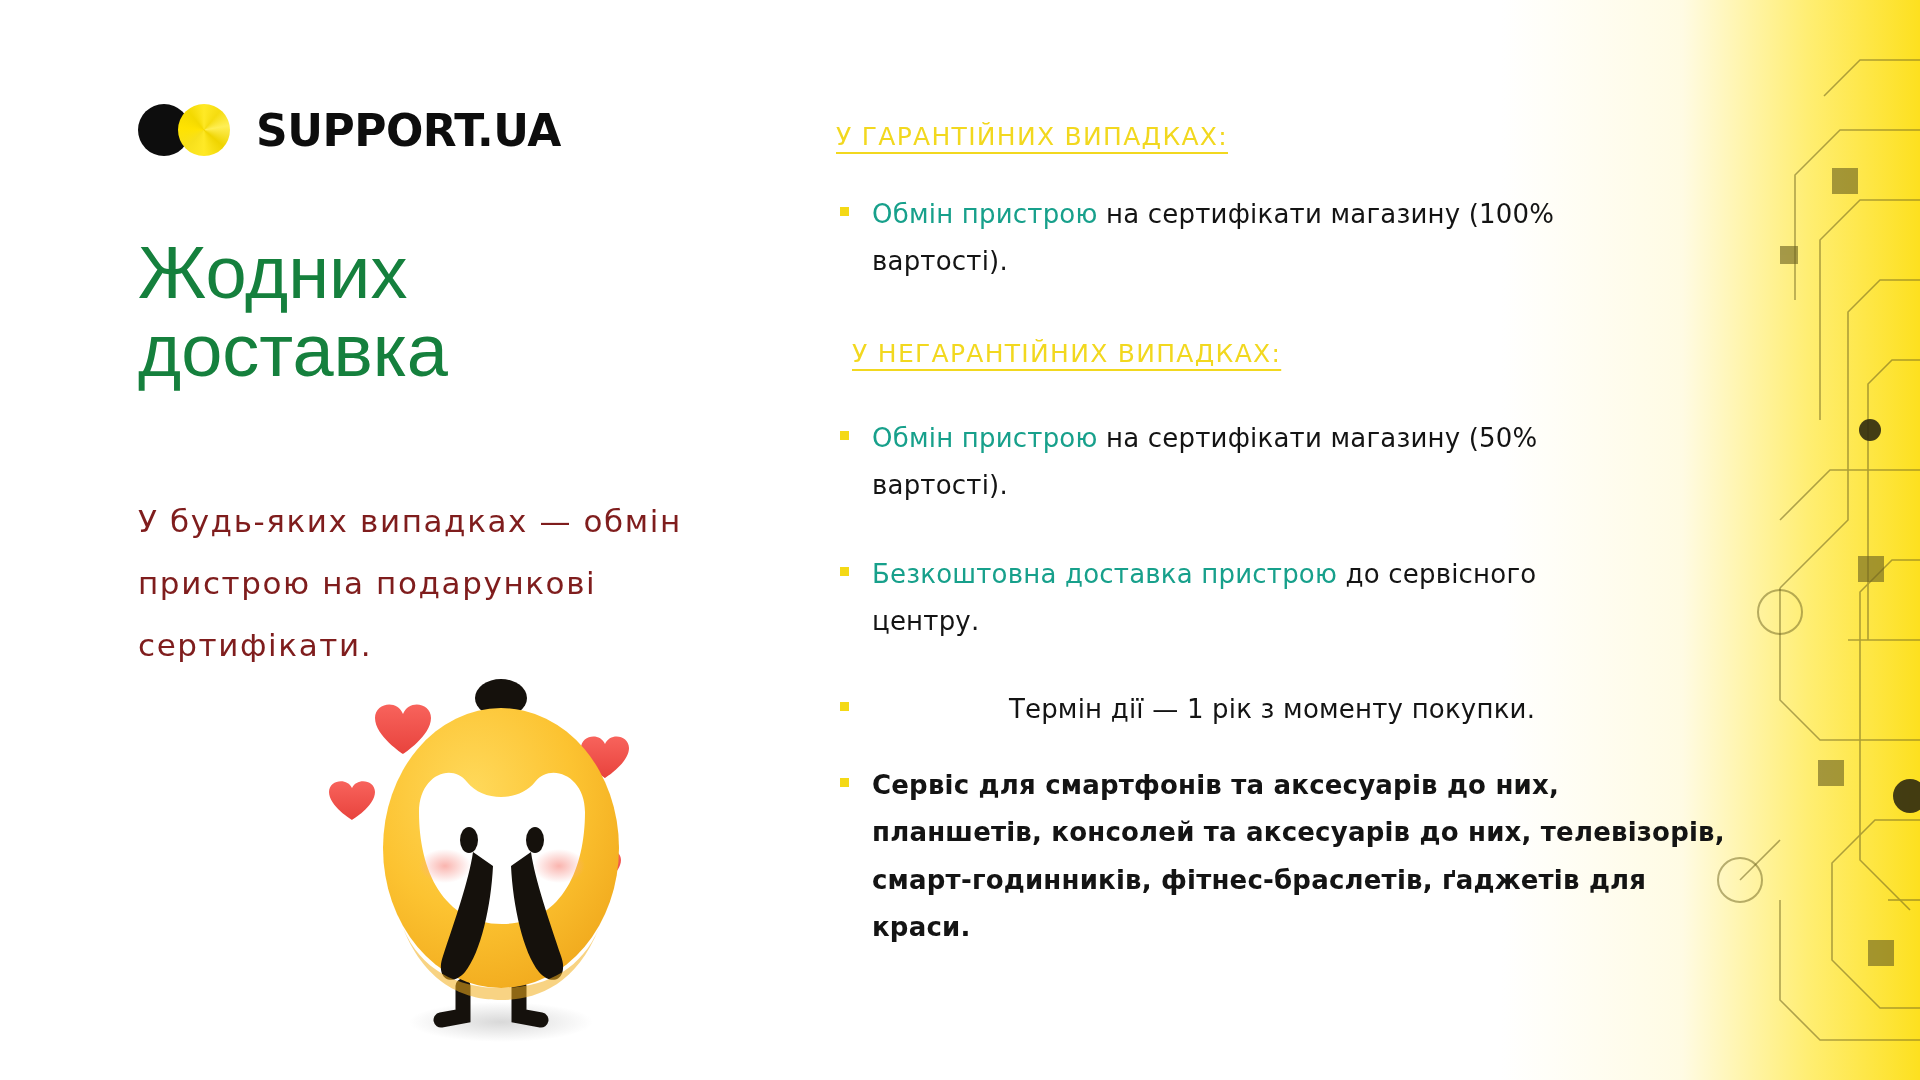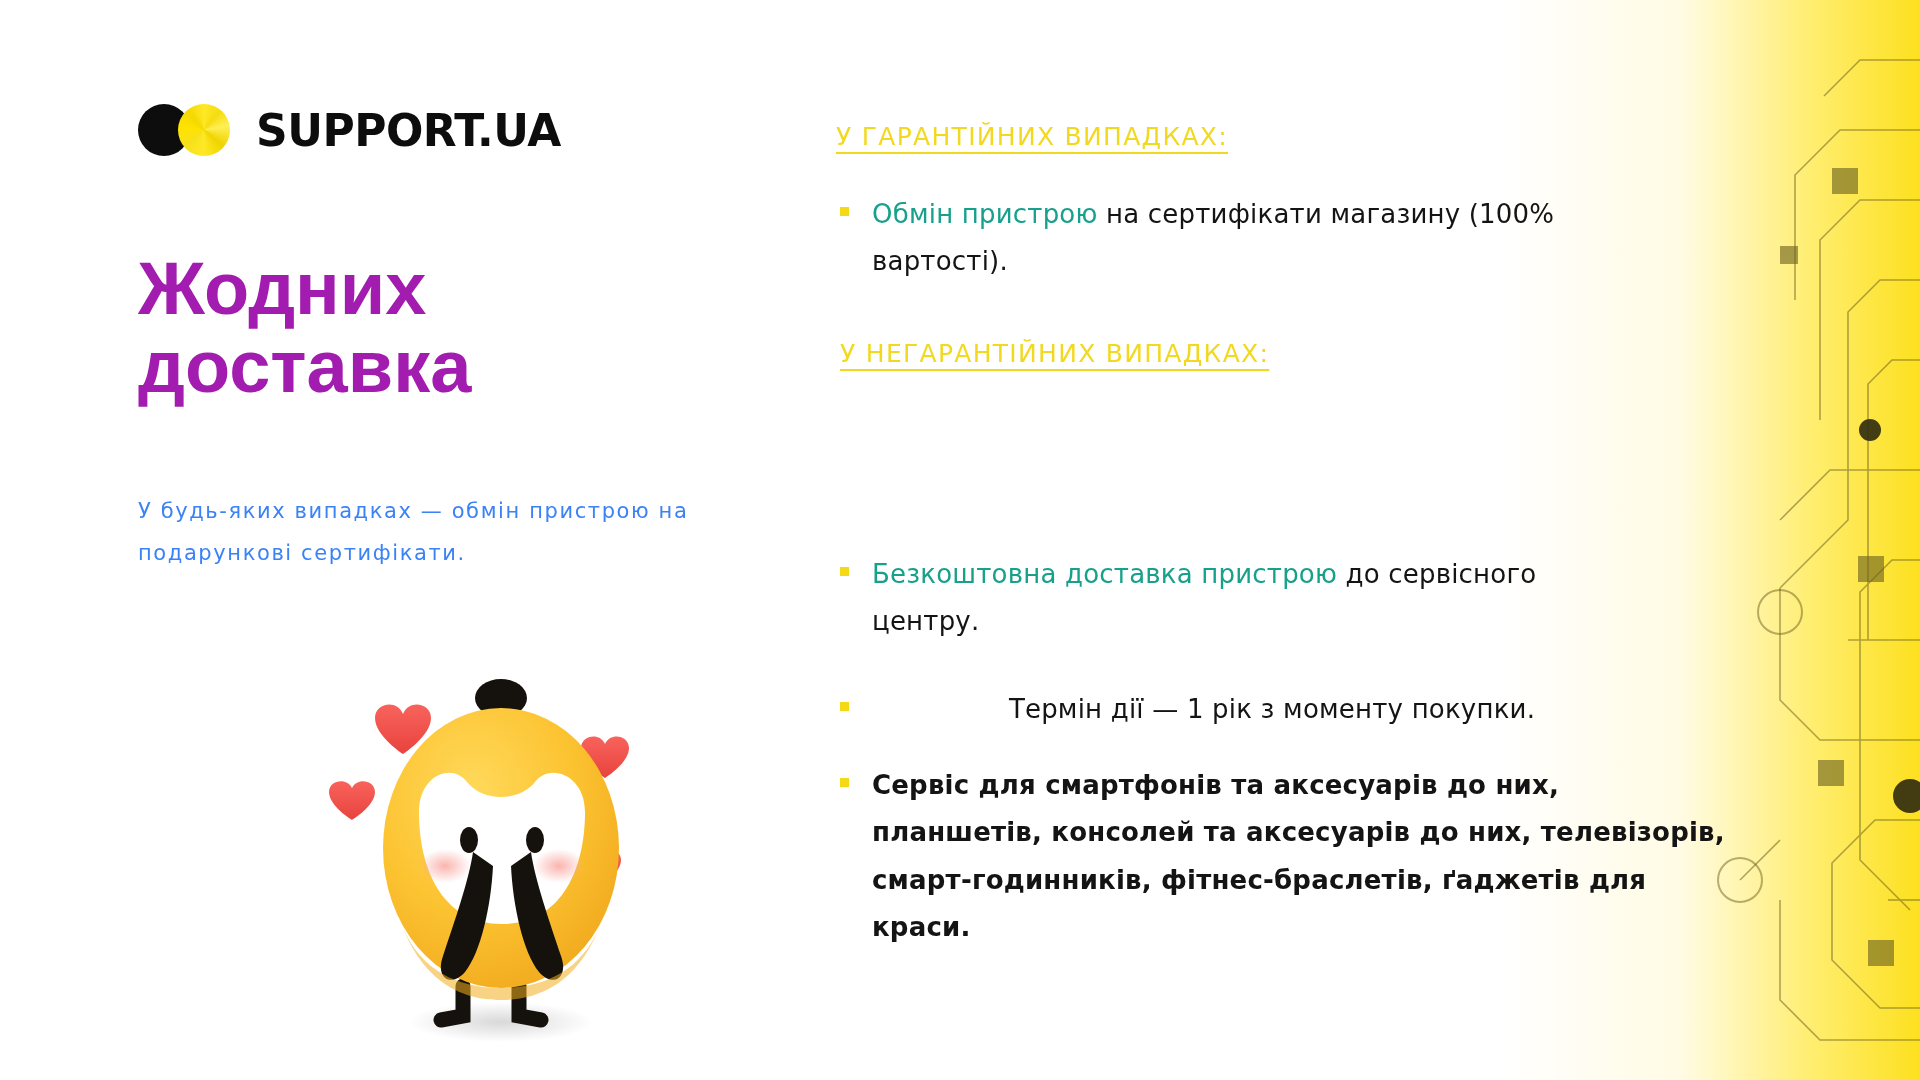--- a/index.html
+++ b/index.html
@@ -43,46 +43,46 @@
       conic-gradient(from 0deg,
         #ffe926 0deg,#f5dc10 40deg,#ffef55 80deg,#efd400 130deg,
         #ffe926 180deg,#f7e01c 225deg,#ffe301 275deg,#f3d900 320deg,#ffe926 360deg);
   }
   .logo-text{
     font-size:44px;font-weight:bold;color:#0d0d0d;letter-spacing:-0.5px;
     font-family:"DejaVu Sans","Liberation Sans",sans-serif;
   }
 
   .headline{
-    position:absolute;left:0px;top:250px;width:560px;
-    font-size:74px;line-height:1.06;font-weight:700;color:#a21caf;
+    position:absolute;left:0px;top:234px;width:560px;
+    font-size:74px;line-height:1.06;font-weight:400;color:#15803d;
     font-family:"Liberation Sans","DejaVu Sans",sans-serif;
     letter-spacing:0px;
   }
   .headline .l2{display:block;}
 
   .subtitle{
     position:absolute;left:0px;top:490px;width:580px;
-    font-size:21px;line-height:2.0;color:#3b82f6;
+    font-size:31px;line-height:2.0;color:#7f1d1d;
     letter-spacing:1.6px;font-weight:400;
   }
 
   
   .mascot{position:absolute;left:185px;top:670px;width:360px;height:400px;}
 
   
   .right{position:absolute;left:836px;top:0;width:940px;height:804px;}
 
   .section-head{
     color:#f2d81f;font-size:25px;letter-spacing:1.3px;font-weight:400;
     text-decoration:underline;text-underline-offset:7px;text-decoration-thickness:2px;
     white-space:nowrap;
   }
   .head1{position:absolute;left:0px;top:122px;}
-  .head2{position:absolute;left:4px;top:339px;}
+  .head2{position:absolute;left:16px;top:339px;}
   .bullet{
     position:relative;padding-left:36px;
     font-size:26px;line-height:1.82;color:#141414;font-weight:400;
     letter-spacing:0.2px;
   }
   .bullet .sq{
     position:absolute;left:4px;top:16px;width:9px;height:9px;background:#f4d916;
   }
   .hl{color:#17a08b;}
 
@@ -225,20 +225,24 @@
 
     <div class="section-head head1">У ГАРАНТІЙНИХ ВИПАДКАХ:</div>
 
     <div class="bullet b1">
       <span class="sq"></span>
       <span class="hl">Обмін пристрою</span><span> на сертифікати магазину (100% вартості).</span>
     </div>
 
     <div class="section-head head2">У НЕГАРАНТІЙНИХ ВИПАДКАХ:</div>
 
+    <div class="bullet b2">
+      <span class="sq"></span>
+      <span class="hl">Обмін пристрою</span><span> на сертифікати магазину (50% вартості).</span>
+    </div>
 
     <div class="bullet b3">
       <span class="sq"></span>
       <span class="hl">Безкоштовна доставка пристрою</span><span> до сервісного центру.</span>
     </div>
 
     <div class="bullet b4">
       <span class="sq"></span>
       <span>Термін дії — 1 рік з моменту покупки.</span>
     </div>

